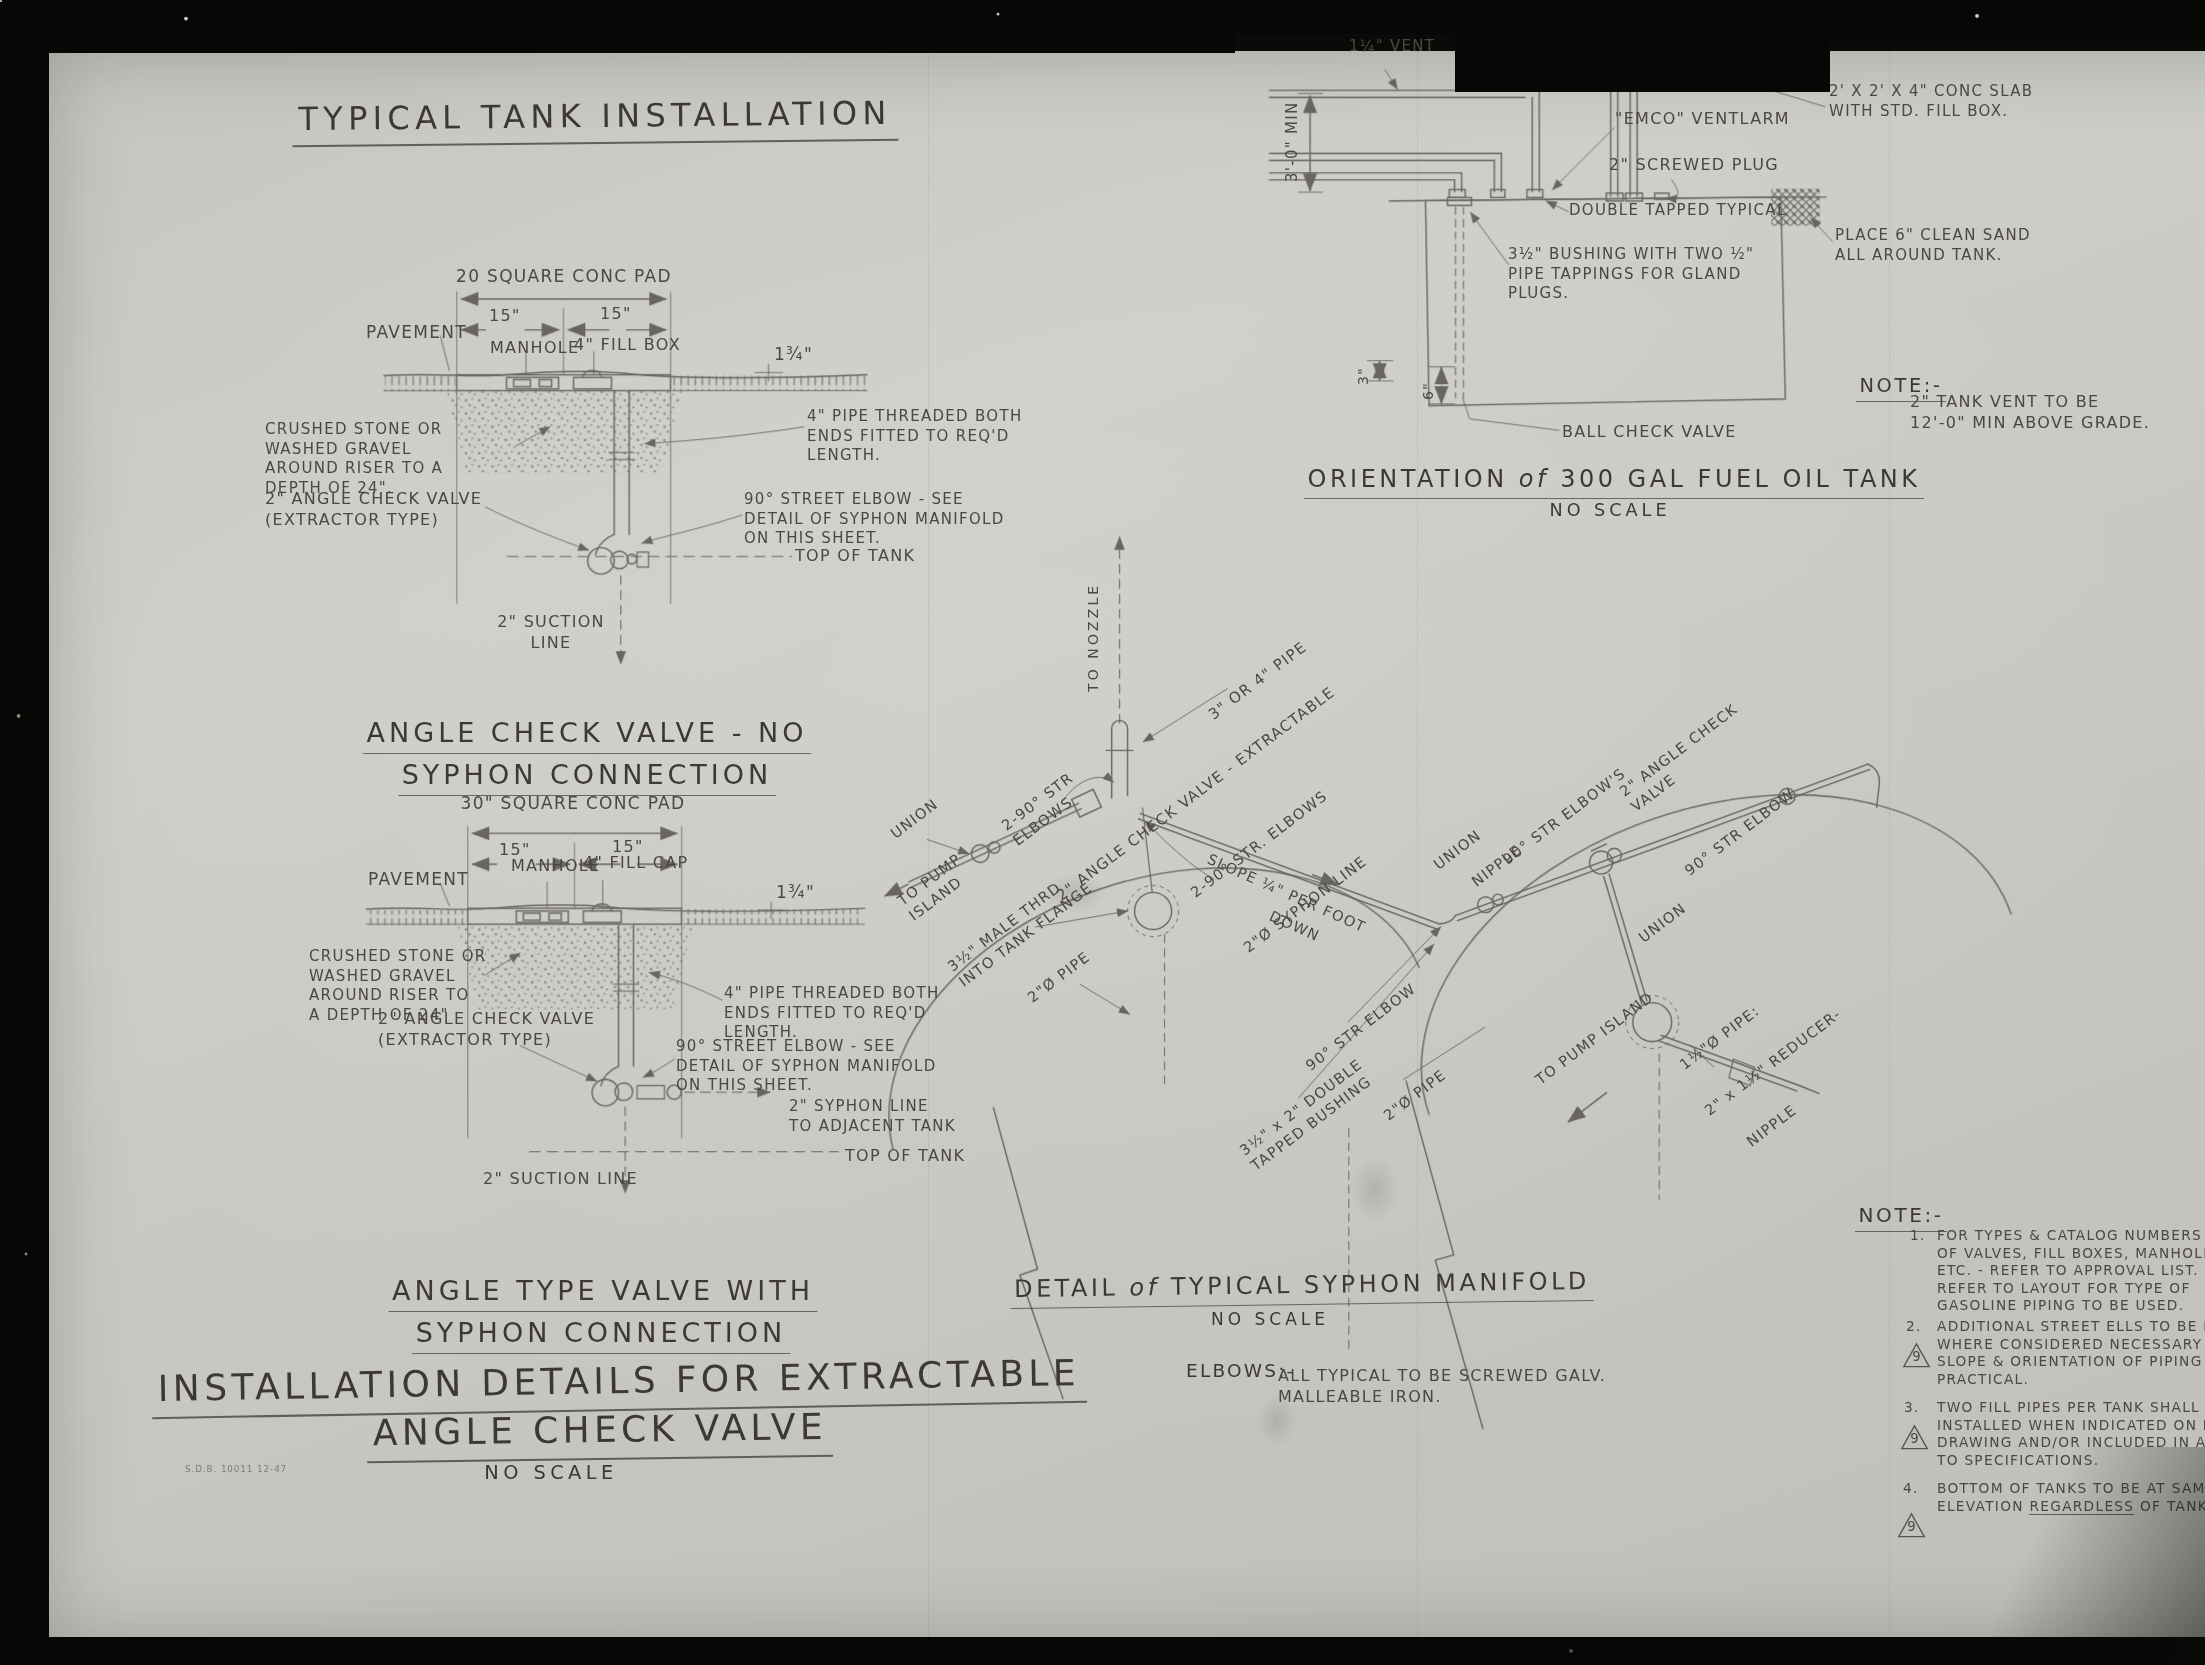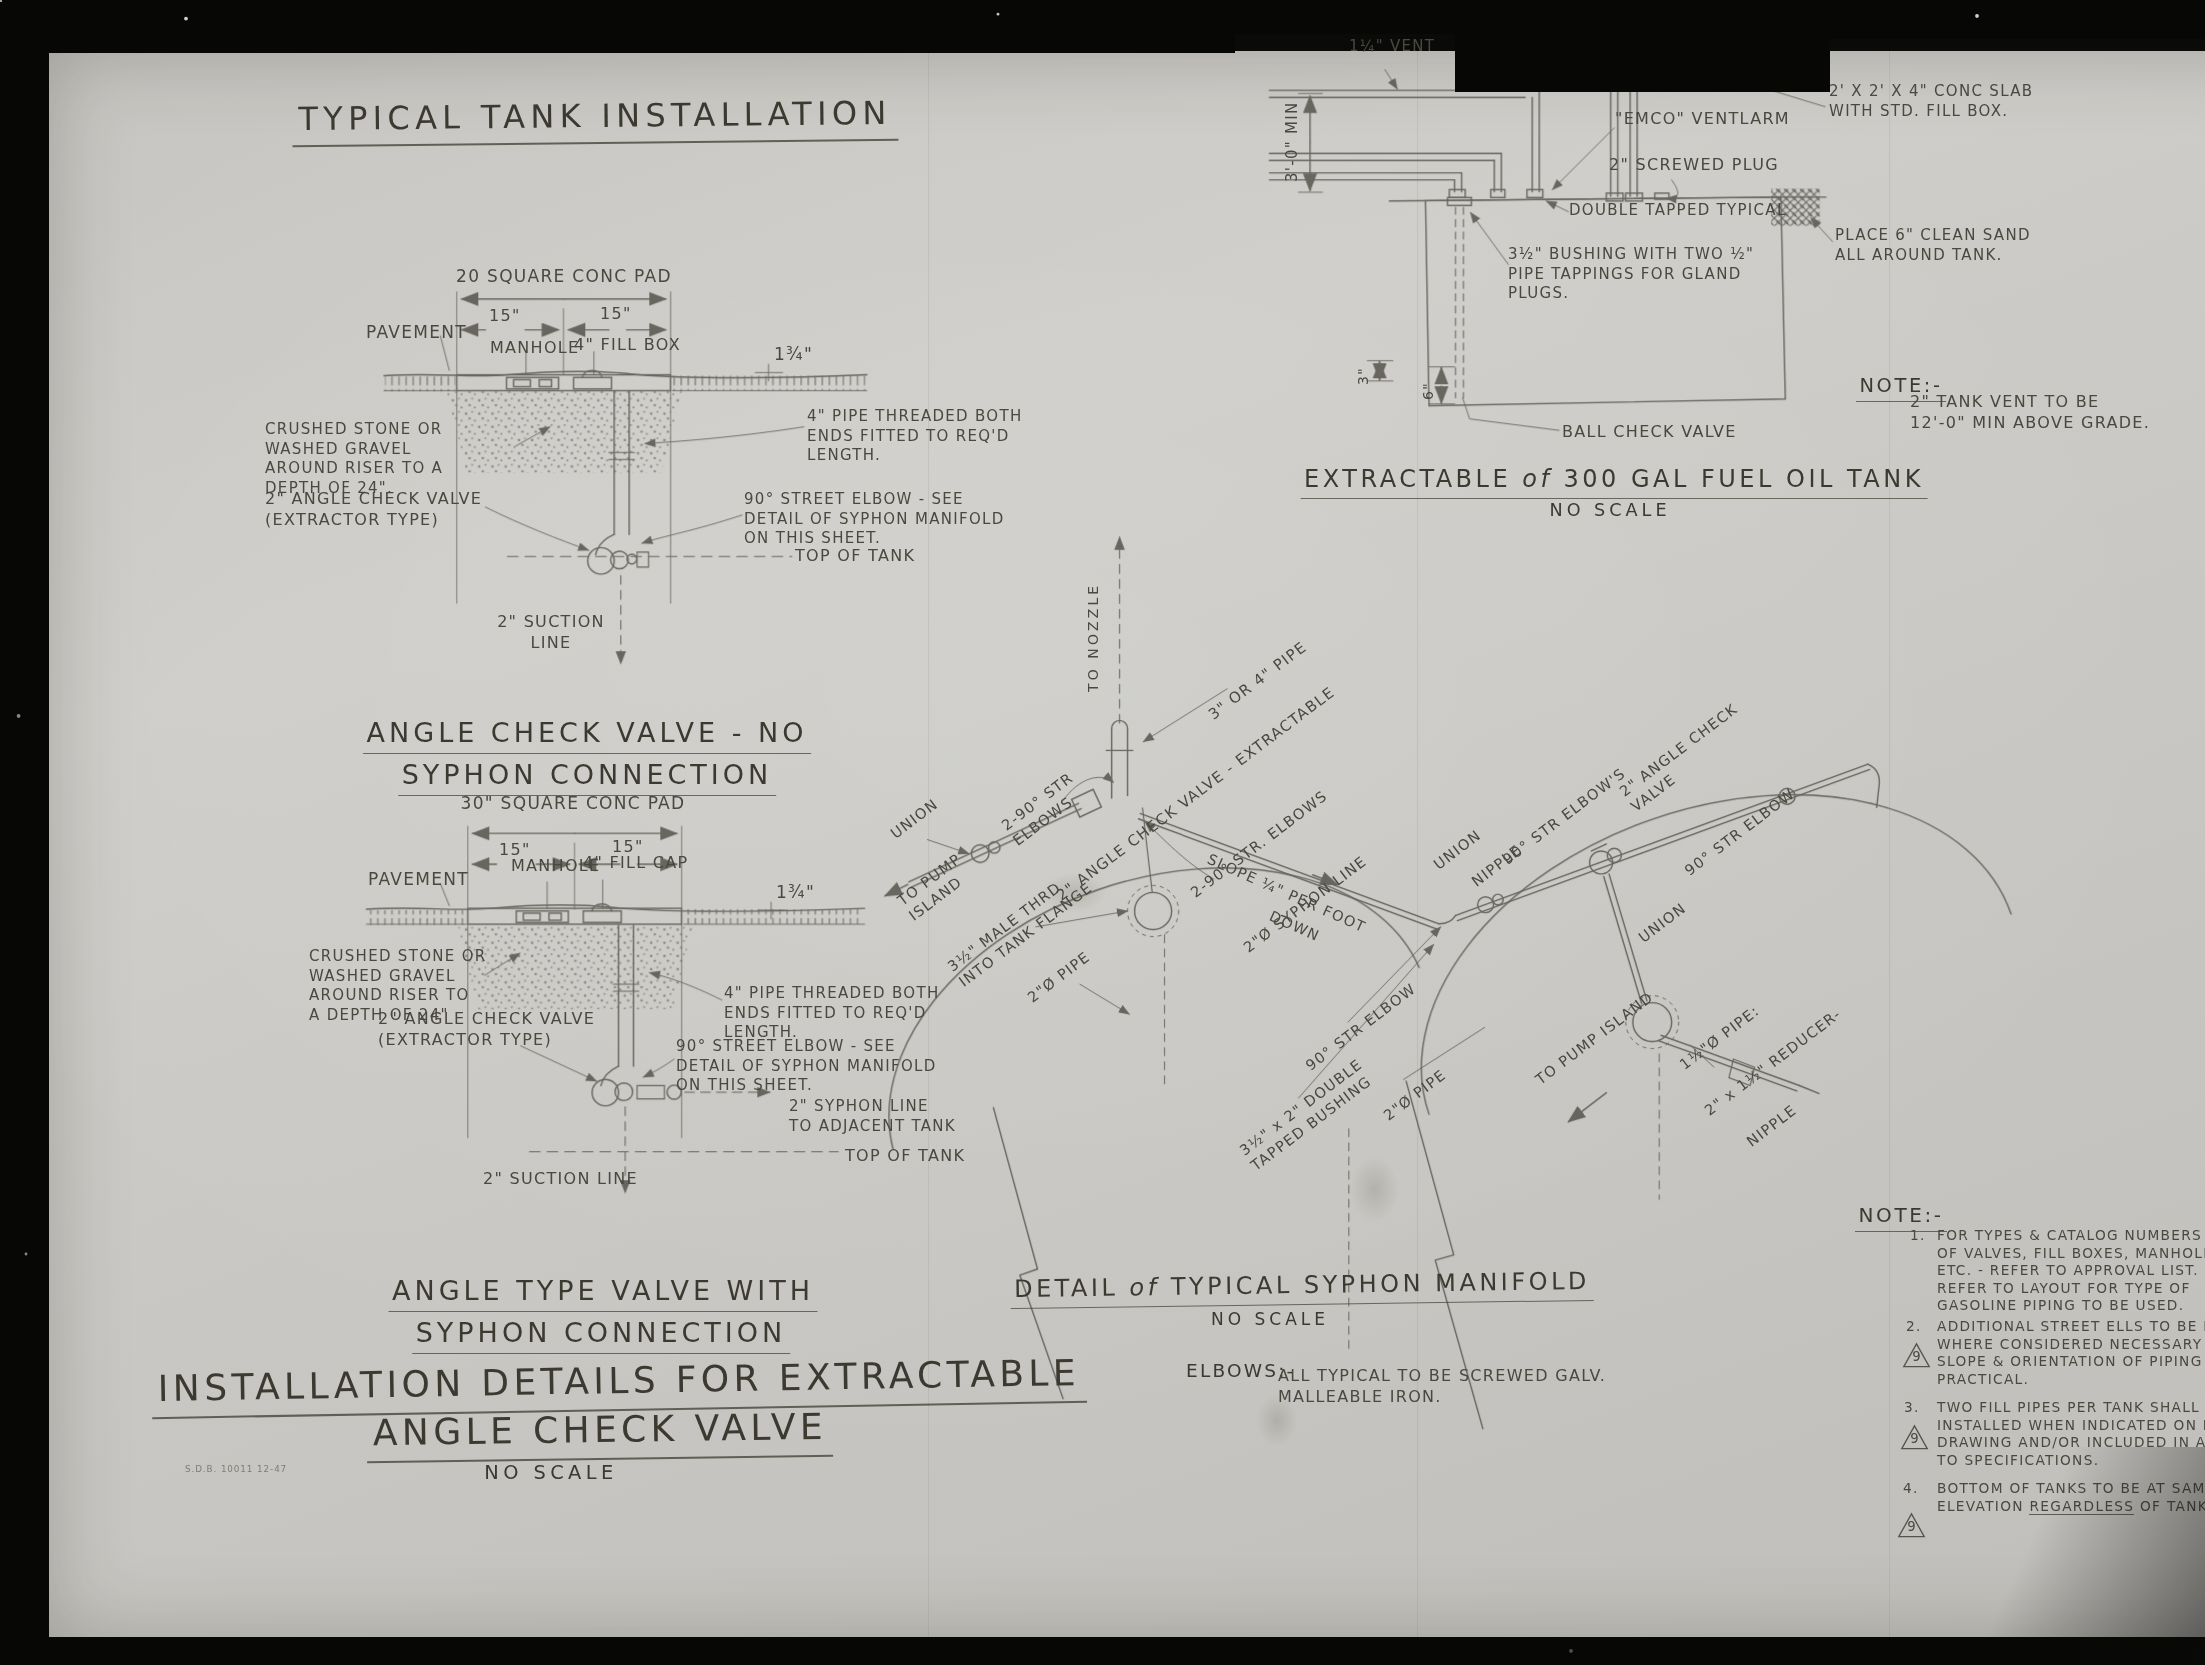--- a/index.html
+++ b/index.html
@@ -306,21 +306,21 @@
 ALL AROUND TANK.</div>
   <div class="L" style="left:1508px;top:245px;font-size:15px">3½" BUSHING WITH TWO ½"
 PIPE TAPPINGS FOR GLAND
 PLUGS.</div>
   <div class="L rv" style="left:1354px;top:385px;font-size:14px">3"</div>
   <div class="L rv" style="left:1419px;top:400px;font-size:14px">6"</div>
   <div class="L" style="left:1562px;top:422px;font-size:16px">BALL CHECK VALVE</div>
   <div class="L t" style="left:1856px;top:373px;font-size:19.4px;letter-spacing:2.6px"><span class="ub2">NOTE:-</span></div>
   <div class="L" style="left:1910px;top:392px;font-size:16px">2" TANK VENT TO BE
 12'-0" MIN ABOVE GRADE.</div>
-  <div class="L t c" style="left:1614px;top:464px;font-size:24px;letter-spacing:3.5px"><span class="ub2"><span>EXTRACTABLE</span> <span class="of">of</span> <span>300 GAL FUEL OIL TANK</span></span></div>
+  <div class="L t c" style="left:1614px;top:464px;font-size:24px;letter-spacing:3.5px"><span class="ub2"><span>ORIENTATION</span> <span class="of">of</span> <span>300 GAL FUEL OIL TANK</span></span></div>
   <div class="L t c" style="left:1610px;top:499px;font-size:17.6px;letter-spacing:4px">NO SCALE</div>
 
   <div class="L rv" style="left:1084px;top:692px;font-size:14px;letter-spacing:3.1px">TO NOZZLE</div>
   <div class="L rm" style="left:1205px;top:709px;font-size:15px">3" OR 4" PIPE</div>
   <div class="L rm" style="left:1053px;top:890px;font-size:15px">2" ANGLE CHECK VALVE - EXTRACTABLE</div>
   <div class="L rm" style="left:998px;top:820px;font-size:14.6px">2-90° STR
 ELBOWS</div>
   <div class="L rm" style="left:887px;top:828px;font-size:14.6px">UNION</div>
   <div class="L rm" style="left:1187px;top:887px;font-size:14.6px">2-90° STR. ELBOWS</div>
   <div class="L rm" style="left:1240px;top:942px;font-size:14.6px">2"Ø SYPHON LINE</div>

